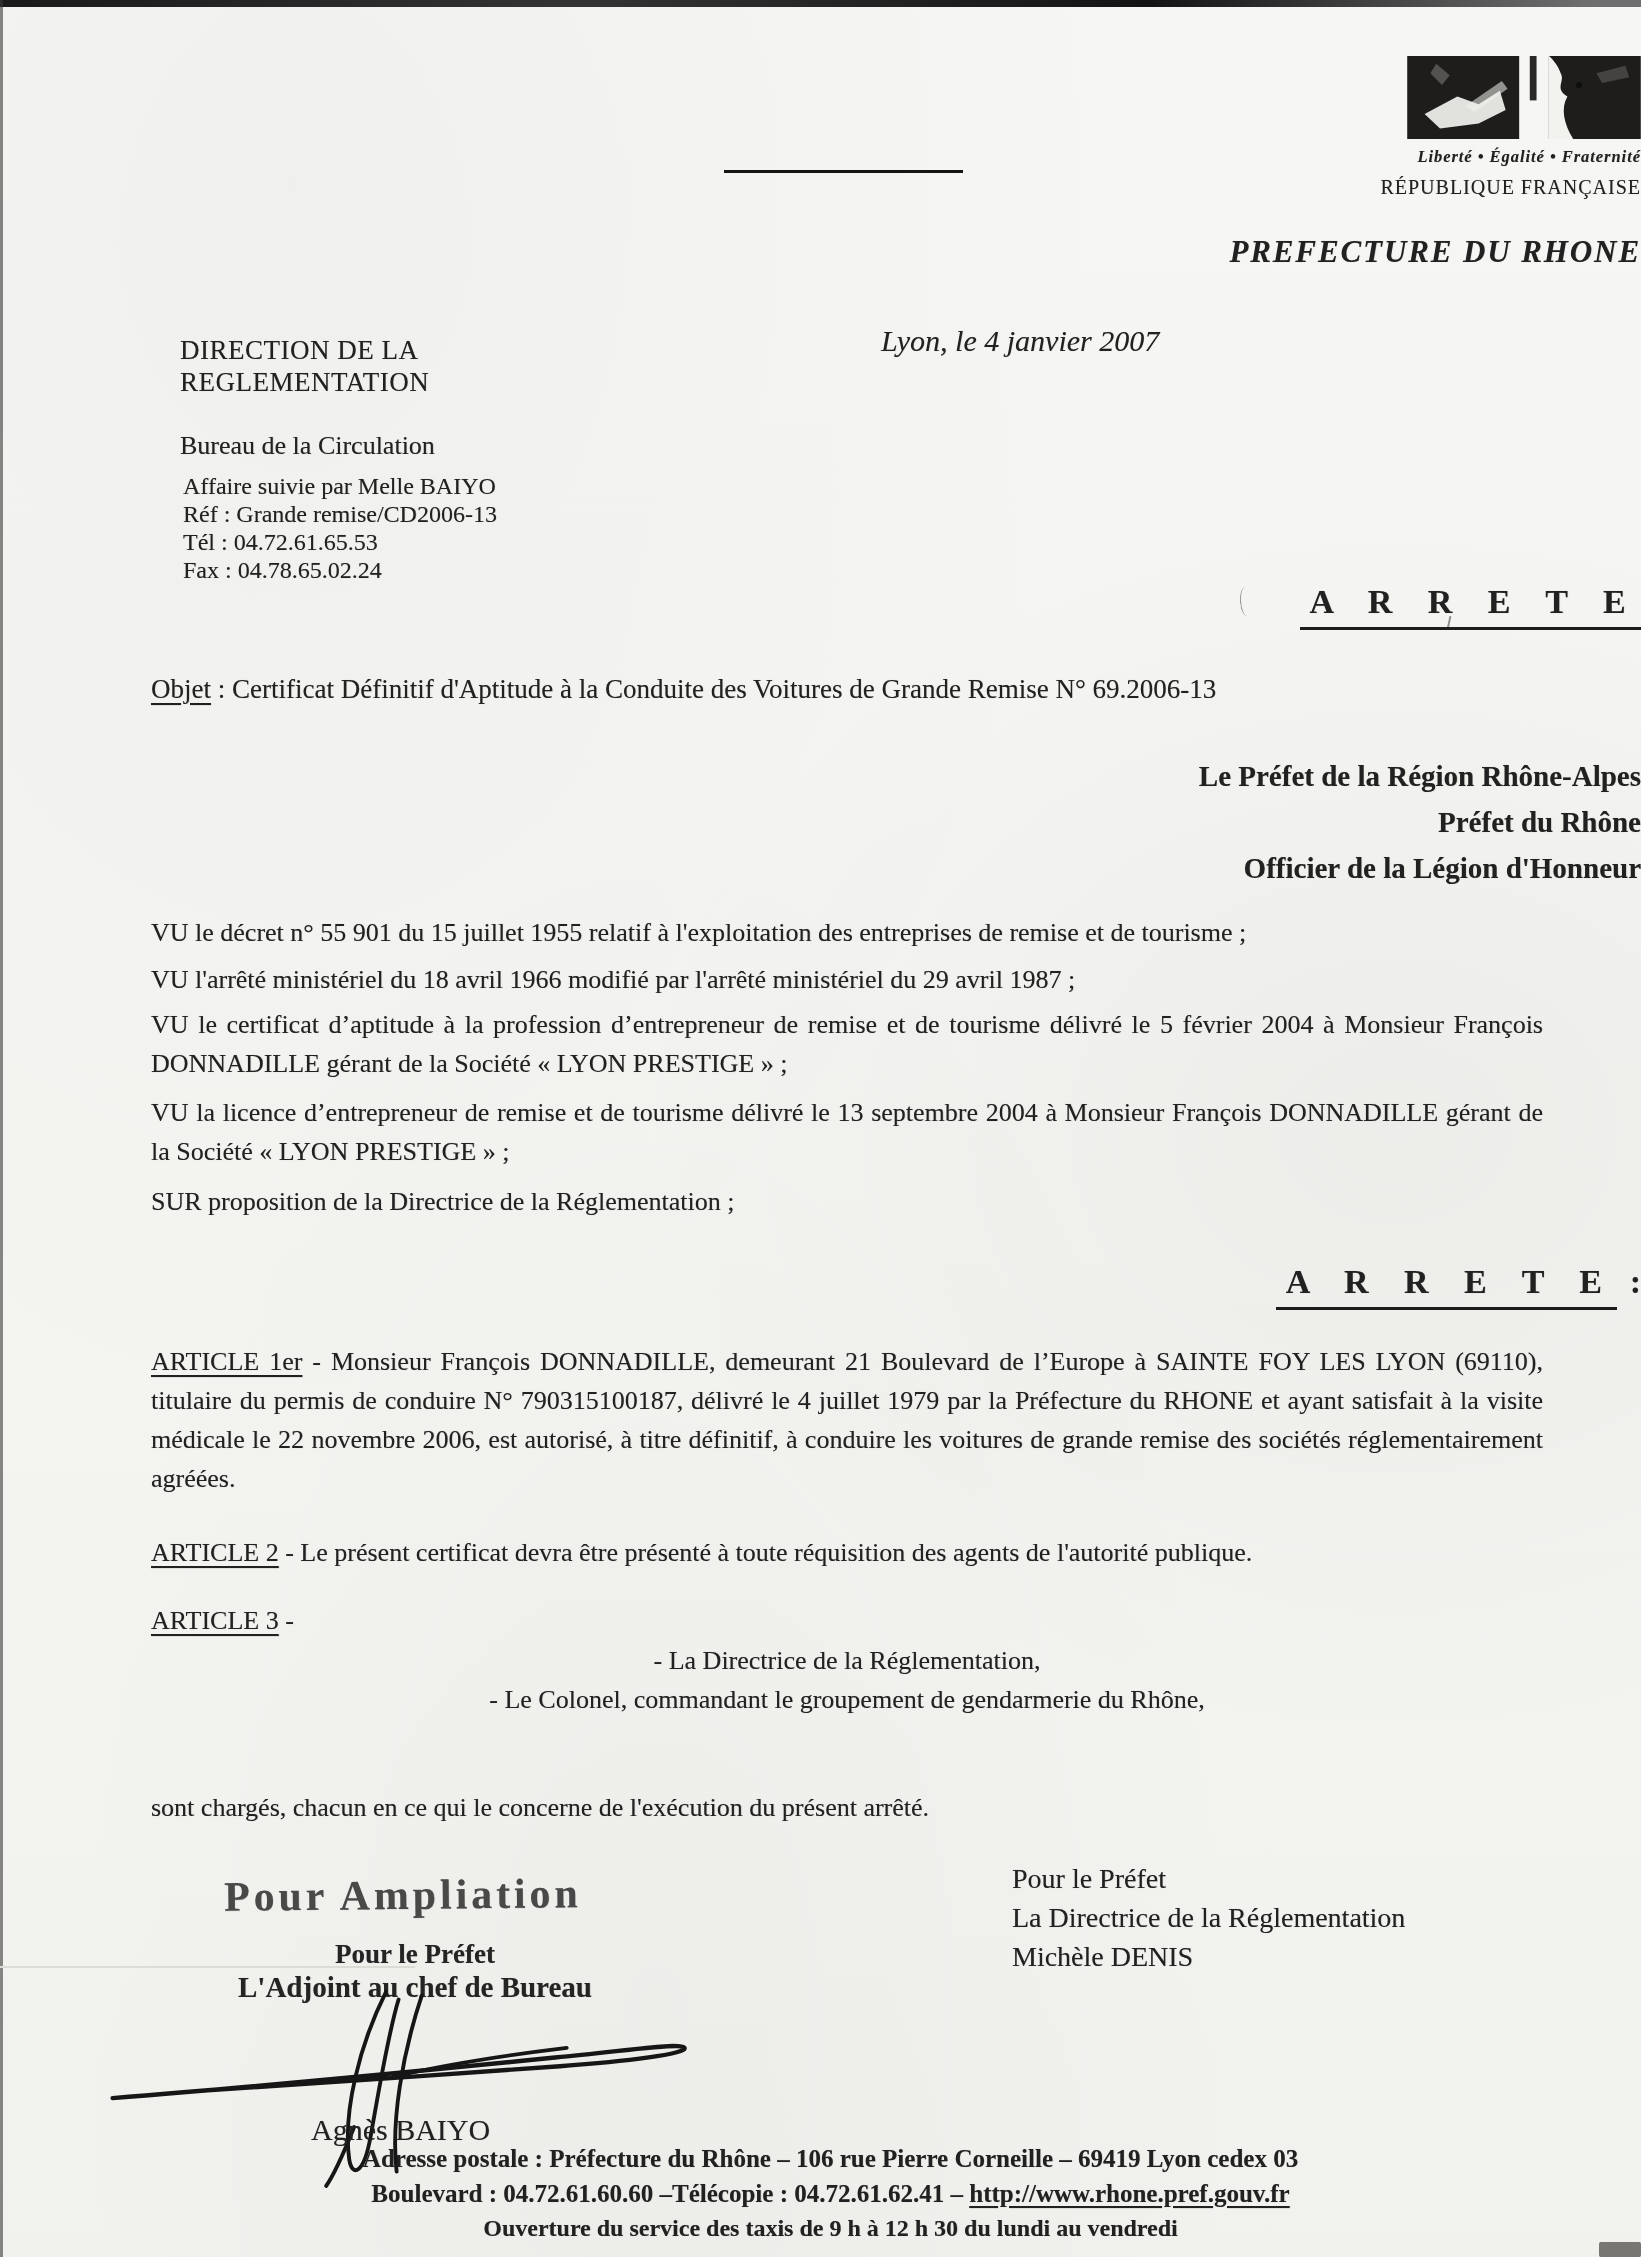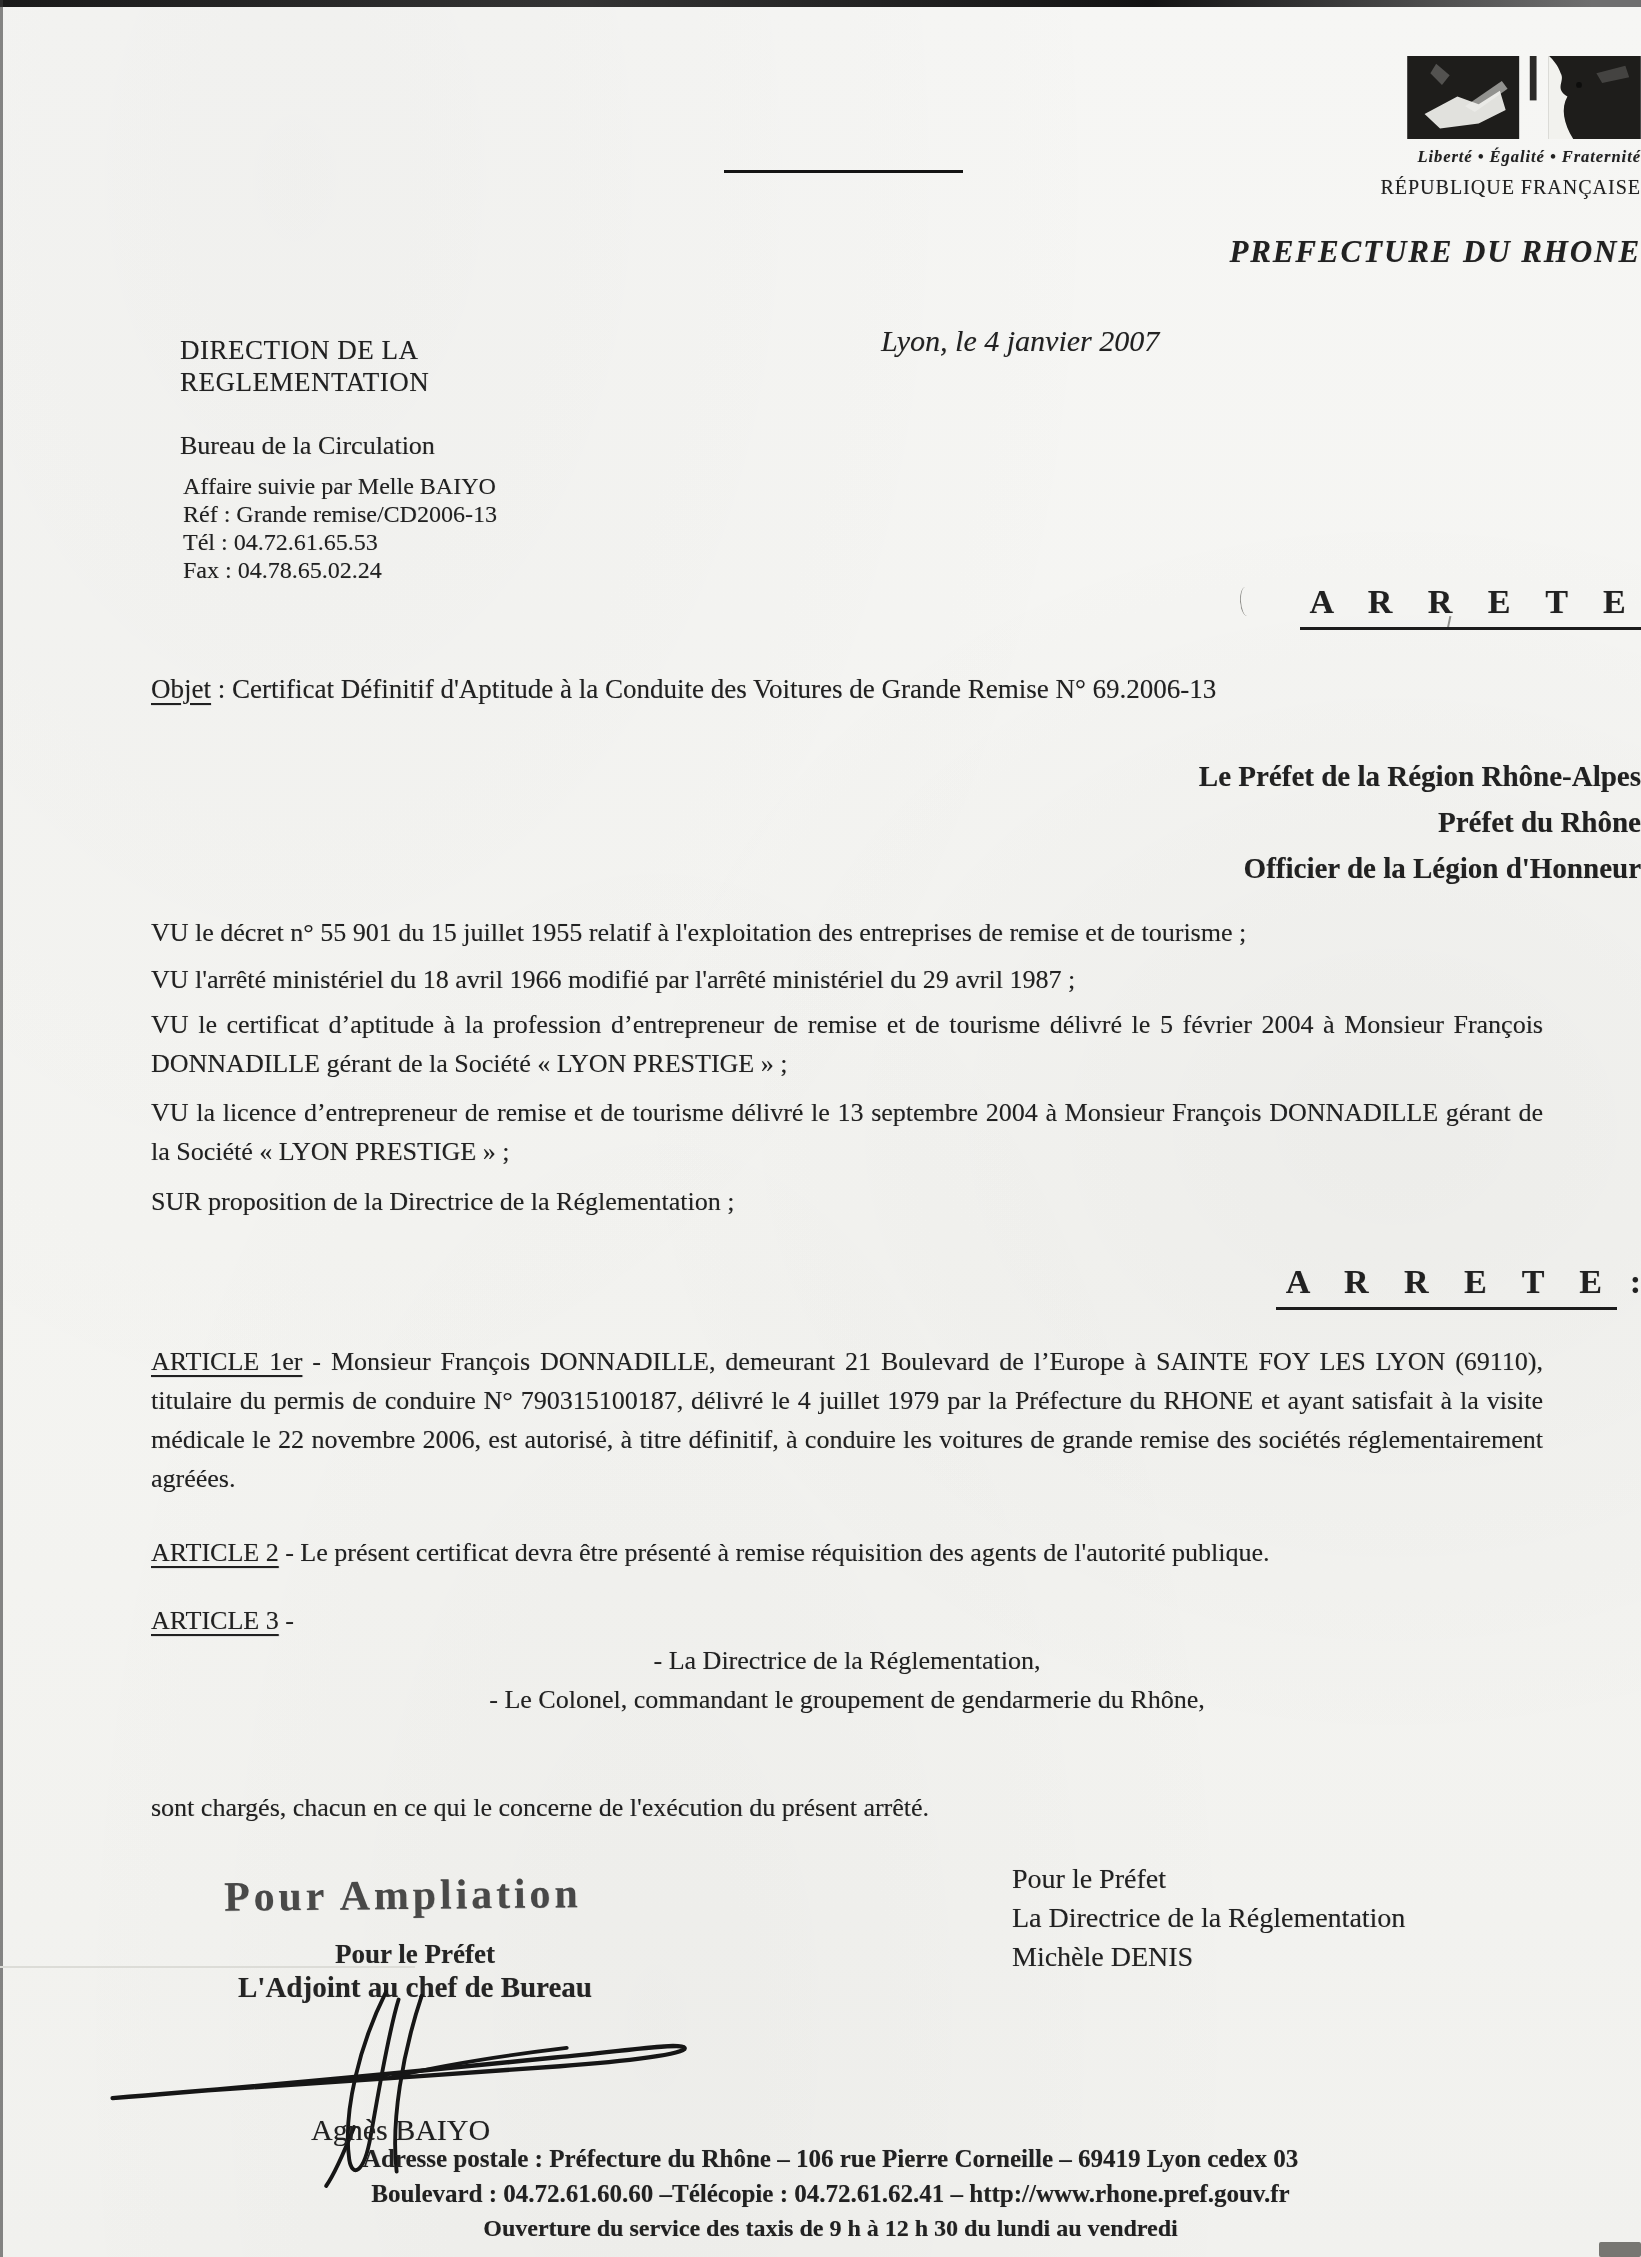--- a/index.html
+++ b/index.html
@@ -62,21 +62,21 @@
   .left-stamp{left:217px;top:1939px;width:396px;text-align:center;color:#242424;}
   .left-stamp .l1{font-size:27px;font-weight:600;}
   .left-stamp .l2{font-size:29px;font-weight:600;margin-top:1px;}
   .agnes{left:311px;top:2113px;font-size:30px;}
   .sig-svg{left:101px;top:1984px;}
 
   
   .footer{left:116px;top:2145px;width:1429px;text-align:center;}
   .footer .addr{font-size:25px;font-weight:600;}
   .footer .std{font-size:25px;font-weight:600;margin-top:6.8px;}
-  .footer-url{text-underline-offset:3.9px;text-align:center;}
+  .footer-url{text-decoration:underline;text-underline-offset:3.9px;text-align:center;}
   .footer .hours{font-size:24px;font-weight:700;margin-top:6.8px;}
 </style>
 </head>
 <body>
 
 <div class="page">
 
   <div class="abs edge-top"></div>
   <div class="abs edge-left"></div>
   <div class="abs corner-br"></div>
@@ -144,21 +144,21 @@
   </div>
 
   <div class="abs body-col" style="top:1342px;">
     <p class="justify">
       <span class="u">ARTICLE 1er</span><span> - Monsieur François DONNADILLE, demeurant 21 Boulevard de l’Europe à SAINTE FOY LES LYON (69110), titulaire du permis de conduire N° 790315100187, délivré le 4 juillet 1979 par la Préfecture du RHONE et ayant satisfait à la visite médicale le 22 novembre 2006, est autorisé, à titre définitif, à conduire les voitures de grande remise des sociétés réglementairement agréées.</span>
     </p>
   </div>
 
   <div class="abs body-col" style="top:1533px;">
     <p>
-      <span class="u">ARTICLE 2</span><span> - Le présent certificat devra être présenté à remise réquisition des agents de l'autorité publique.</span>
+      <span class="u">ARTICLE 2</span><span> - Le présent certificat devra être présenté à toute réquisition des agents de l'autorité publique.</span>
     </p>
   </div>
 
   <div class="abs body-col" style="top:1601px;">
     <p>
       <span class="u">ARTICLE 3</span><span> -</span>
     </p>
   </div>
   <div class="abs body-col art3-items" style="top:1641px;text-align:center;">
     <div>- La Directrice de la Réglementation,</div>

